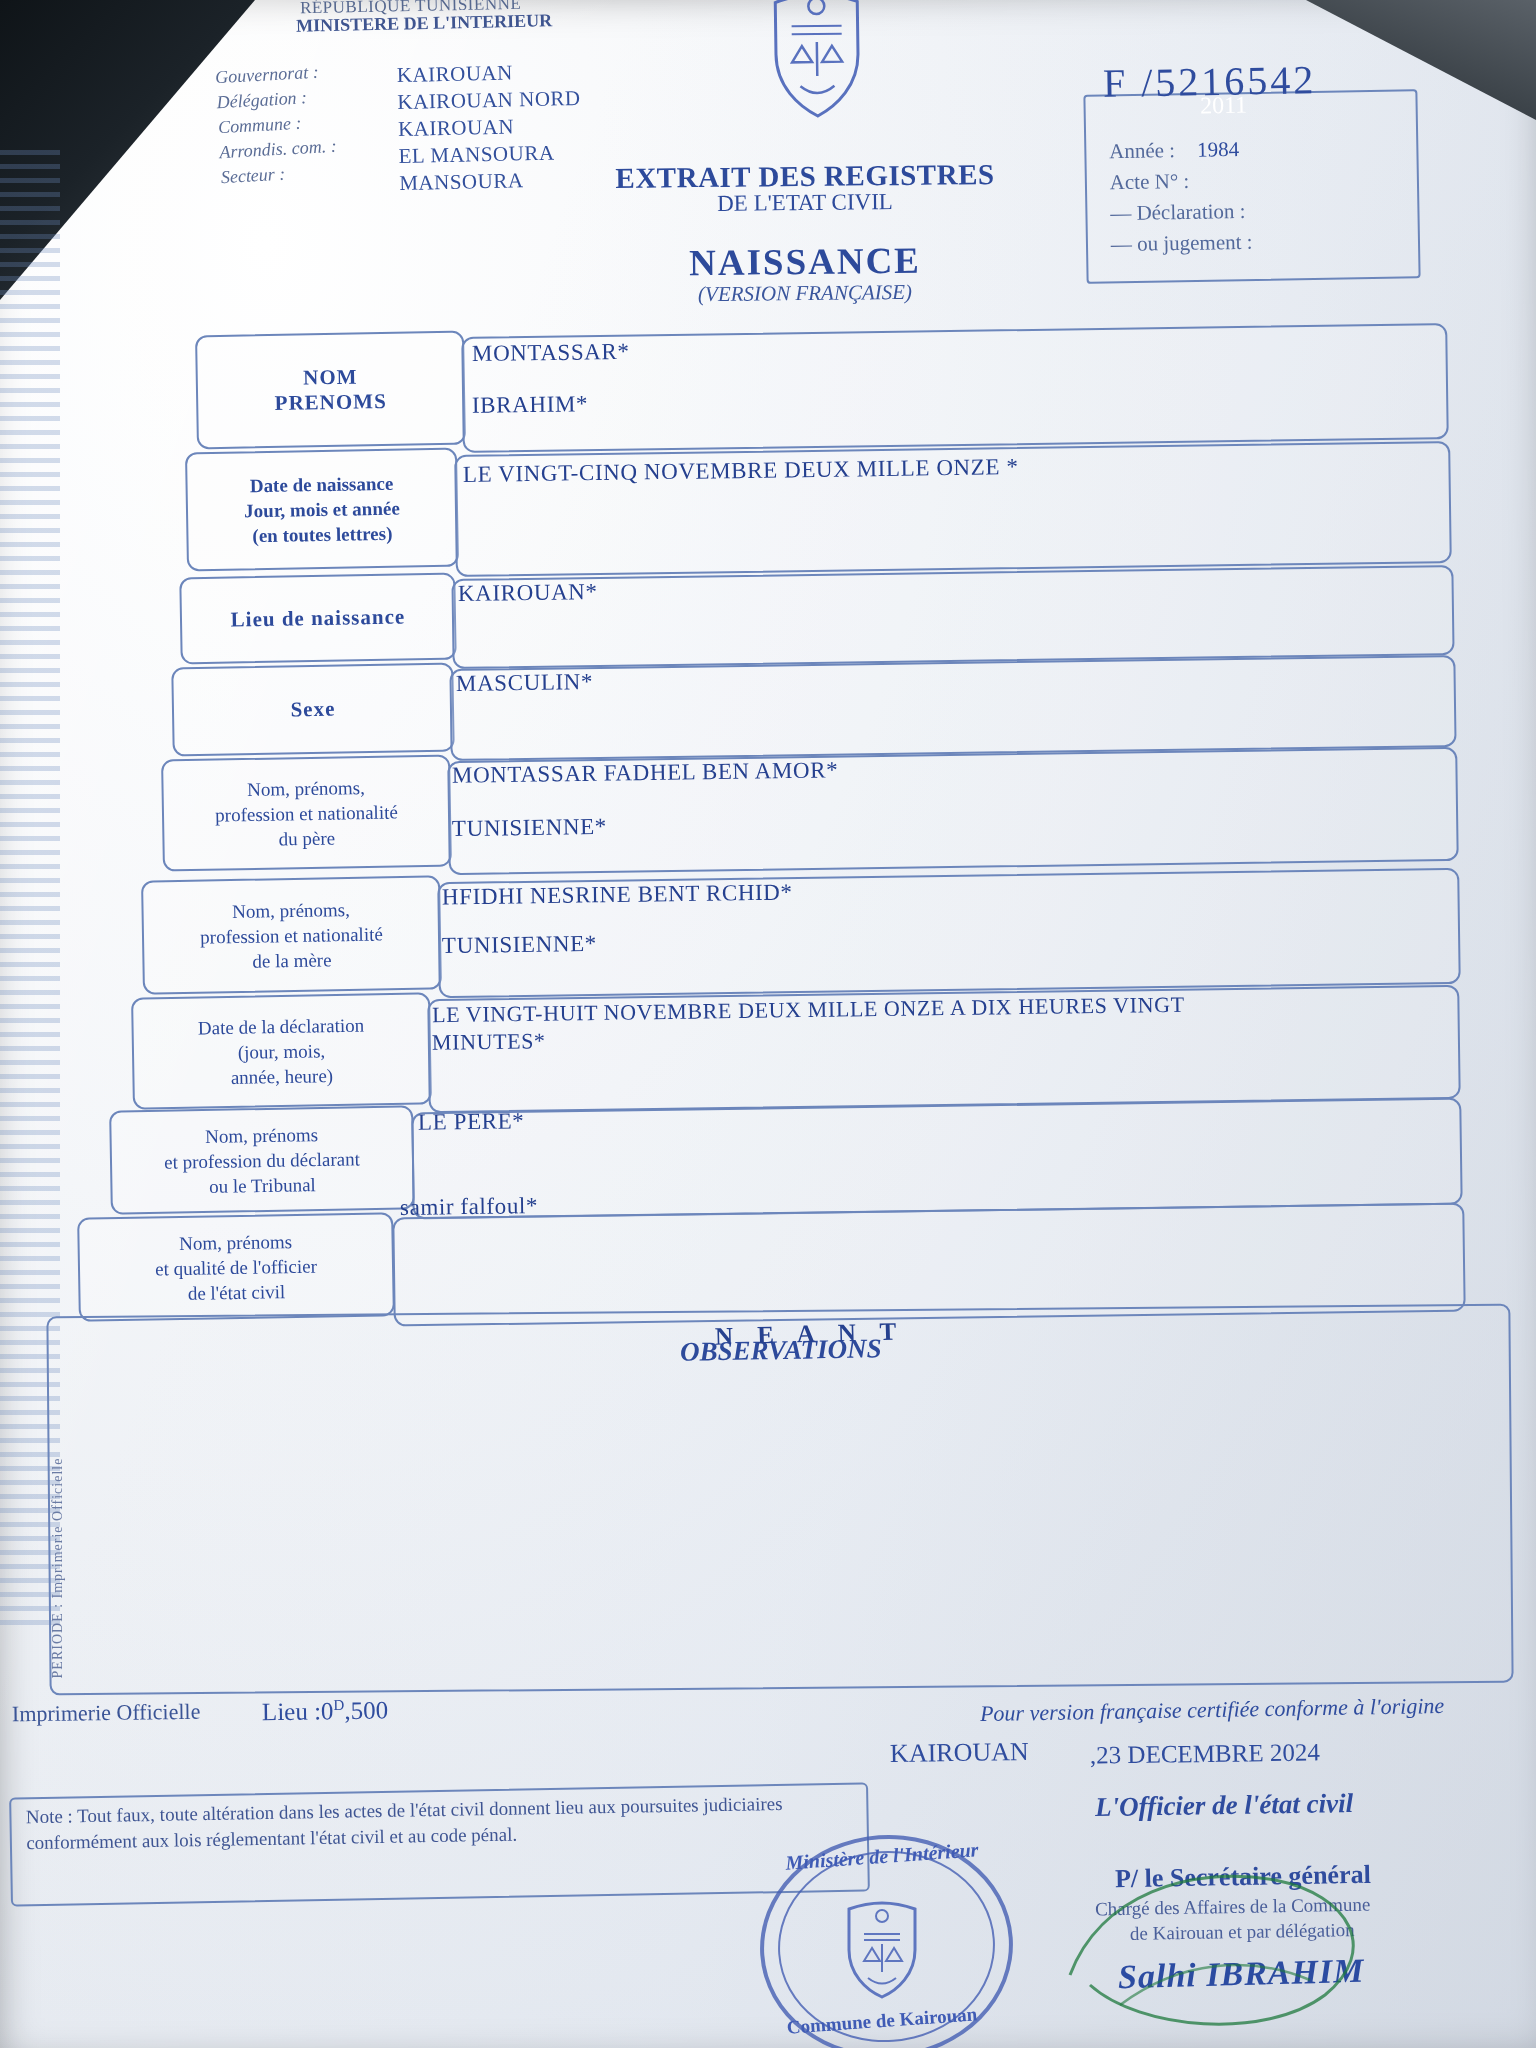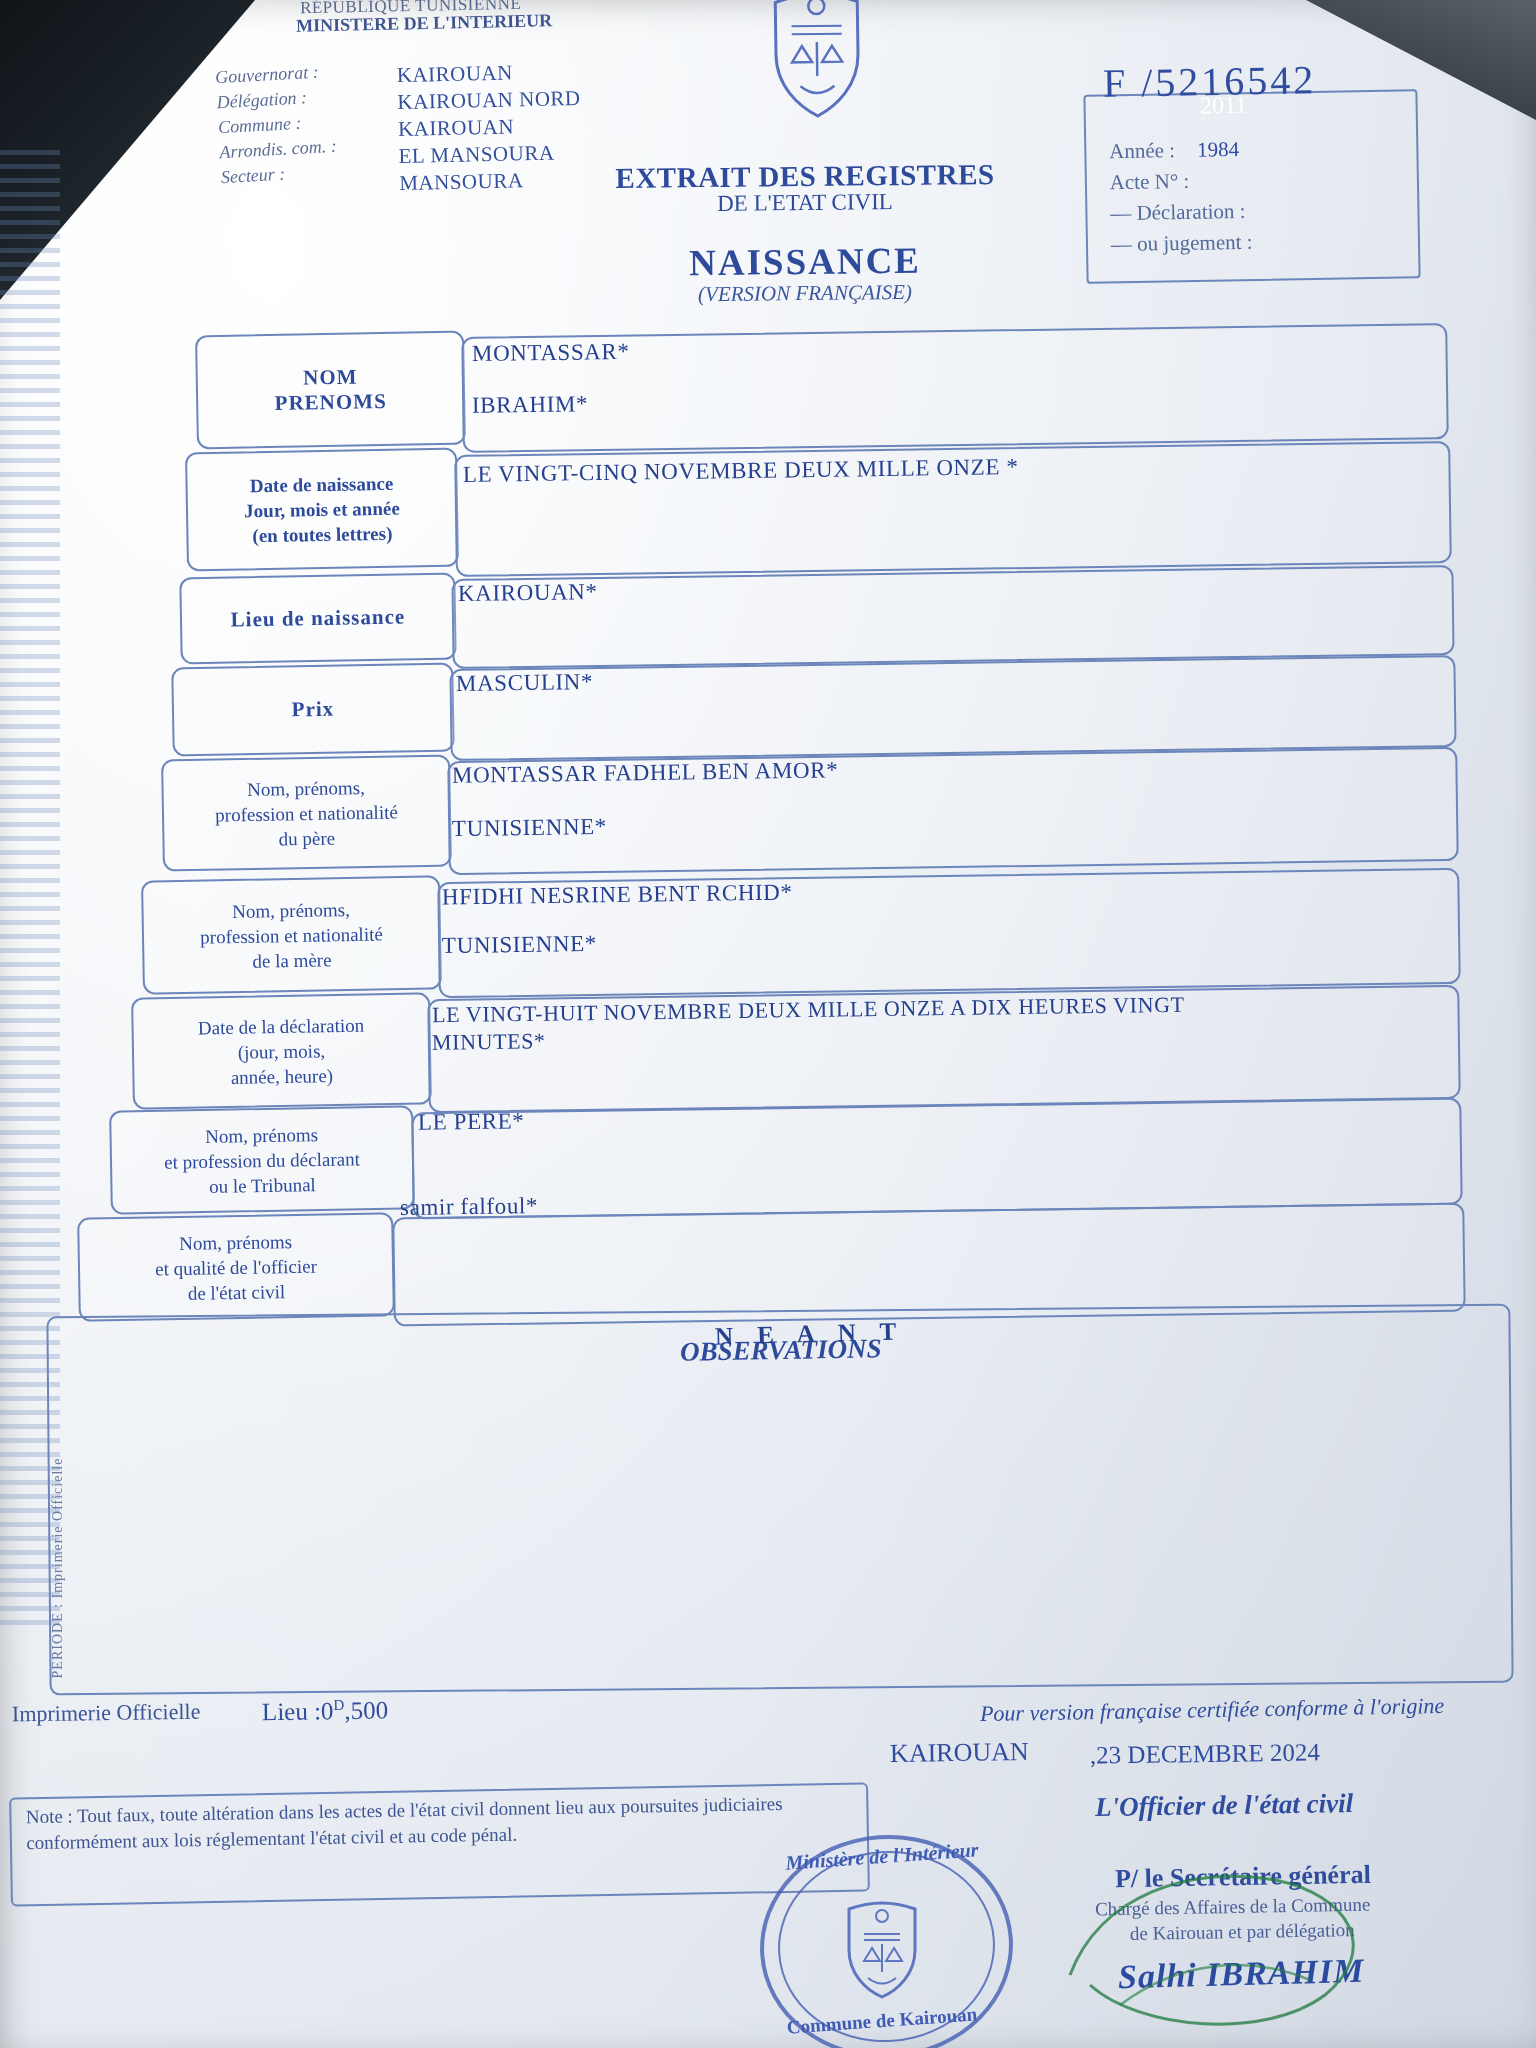--- a/index.html
+++ b/index.html
@@ -244,21 +244,21 @@
   <div class="val" style="left:455px;top:448px;width:992px;height:118px;transform:rotate(-0.8deg);"></div>
   <div class="vtxt" style="left:463px;top:458px;transform:rotate(-0.8deg);">LE VINGT-CINQ NOVEMBRE  DEUX MILLE ONZE *</div>
 
   <div class="lbl b" style="left:180px;top:575px;width:272px;height:83px;transform:rotate(-1deg);">
     <span>Lieu de naissance</span>
   </div>
   <div class="val" style="left:452px;top:572px;width:998px;height:86px;transform:rotate(-0.8deg);"></div>
   <div class="vtxt" style="left:458px;top:580px;transform:rotate(-0.8deg);">KAIROUAN*</div>
 
   <div class="lbl b" style="left:172px;top:665px;width:278px;height:85px;transform:rotate(-1deg);">
-    <span>Prix</span>
+    <span>Sexe</span>
   </div>
   <div class="val" style="left:450px;top:662px;width:1002px;height:88px;transform:rotate(-0.8deg);"></div>
   <div class="vtxt" style="left:456px;top:670px;transform:rotate(-0.8deg);">MASCULIN*</div>
 
   <div class="lbl" style="left:162px;top:757px;width:285px;height:108px;transform:rotate(-1deg);">
     <span style="white-space:pre-line">Nom, prénoms,
 profession et nationalité
 du père</span>
   </div>
   <div class="val" style="left:448px;top:754px;width:1006px;height:110px;transform:rotate(-0.8deg);"></div>

